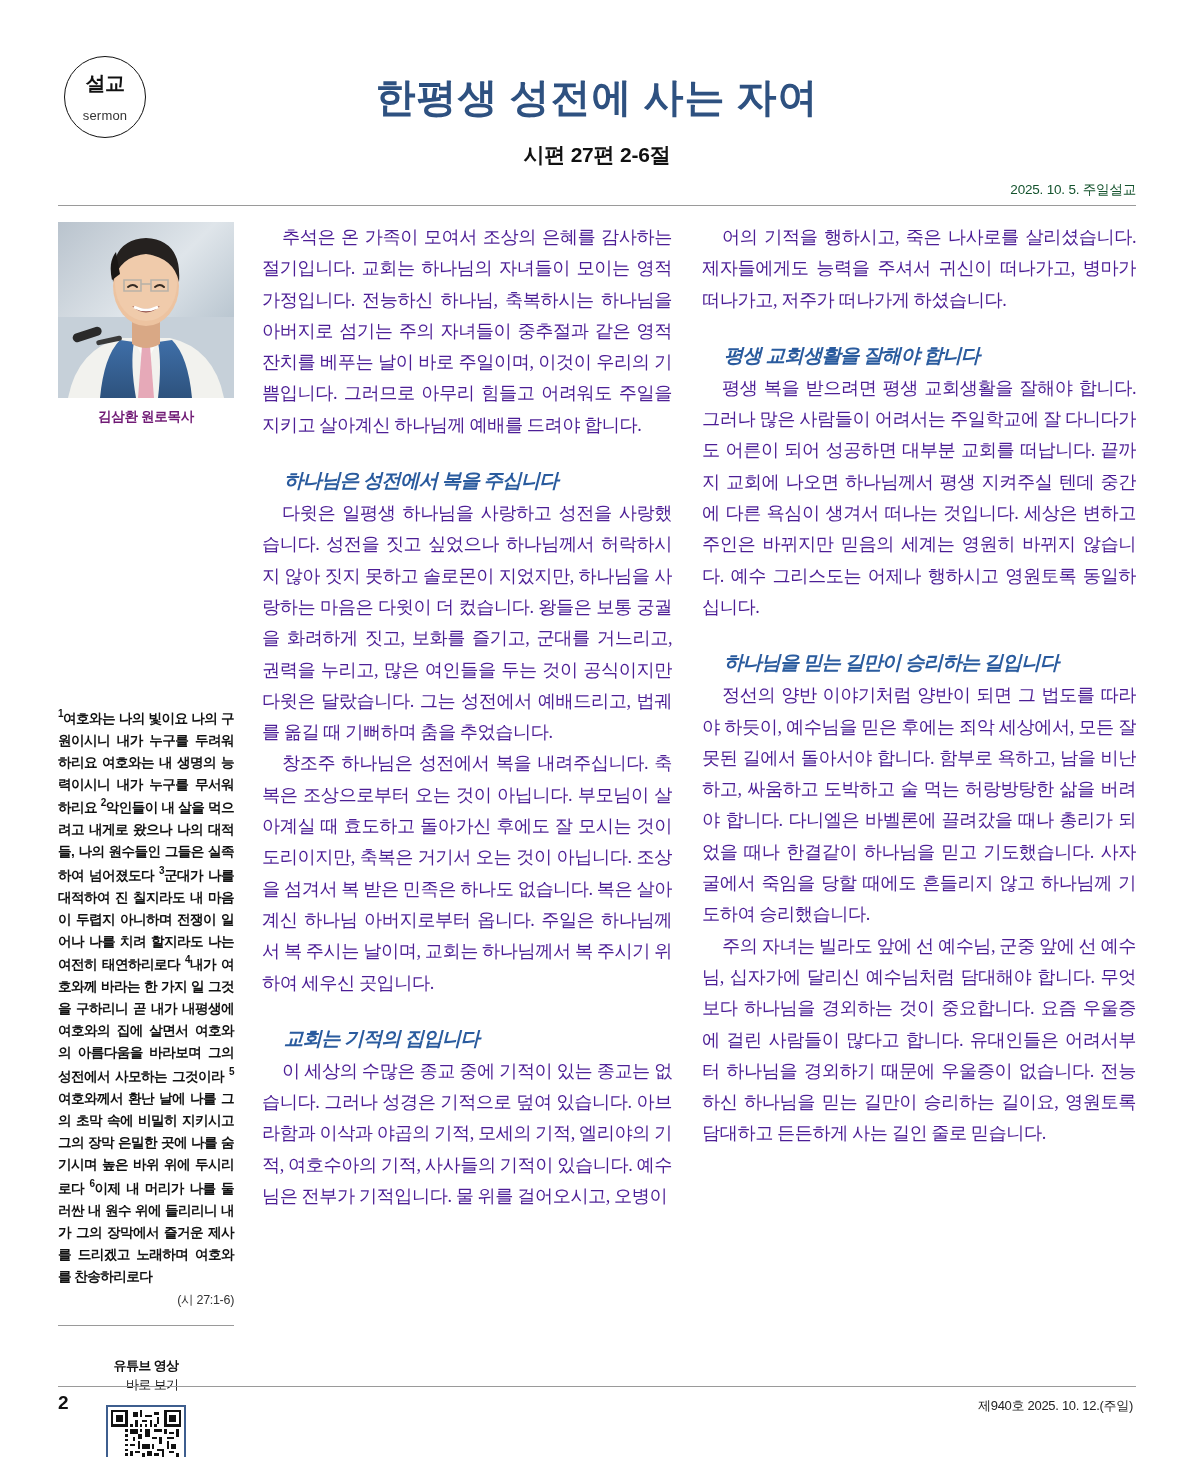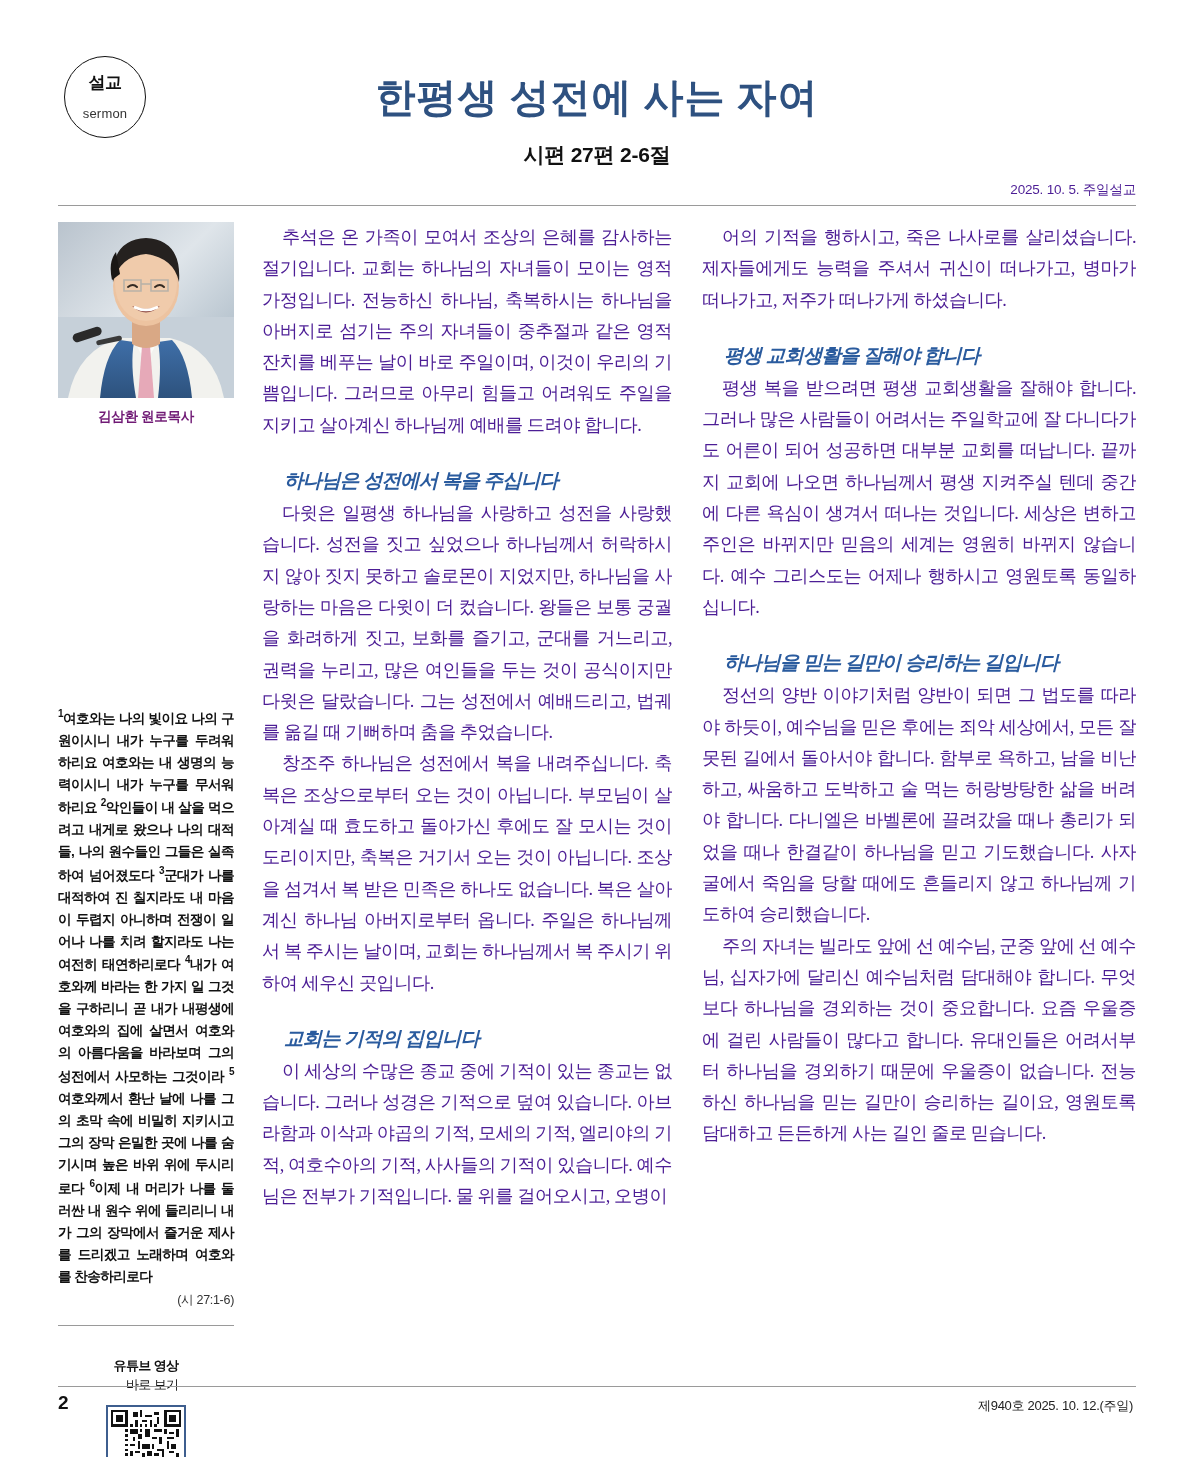--- a/index.html
+++ b/index.html
@@ -42,21 +42,21 @@
     border-radius: 50%;
     display: flex;
     flex-direction: column;
     align-items: center;
     justify-content: center;
     box-sizing: border-box;
   }
   .badge-ko {
     font-family: "Liberation Sans", sans-serif;
     font-weight: bold;
-    font-size: 17px;
+    font-size: 20px;
     line-height: 1;
     letter-spacing: -0.5px;
     color: #111;
     margin-bottom: 16px;
   }
   .badge-en {
     font-family: "Liberation Sans", sans-serif;
     font-size: 13px;
     line-height: 1;
     color: #333;
@@ -85,21 +85,21 @@
     font-size: 21px;
     letter-spacing: -0.2px;
     color: #111;
   }
   .dateline {
     position: absolute;
     right: 0;
     top: 133px;
     font-family: "Liberation Sans", sans-serif;
     font-size: 13.5px;
-    color: #4c1d95;
+    color: #14532d;
     letter-spacing: -0.2px;
   }
   .rule-top {
     position: absolute;
     left: 58px;
     top: 205px;
     width: 1078px;
     height: 1px;
     background: #9a9a9a;
   }

